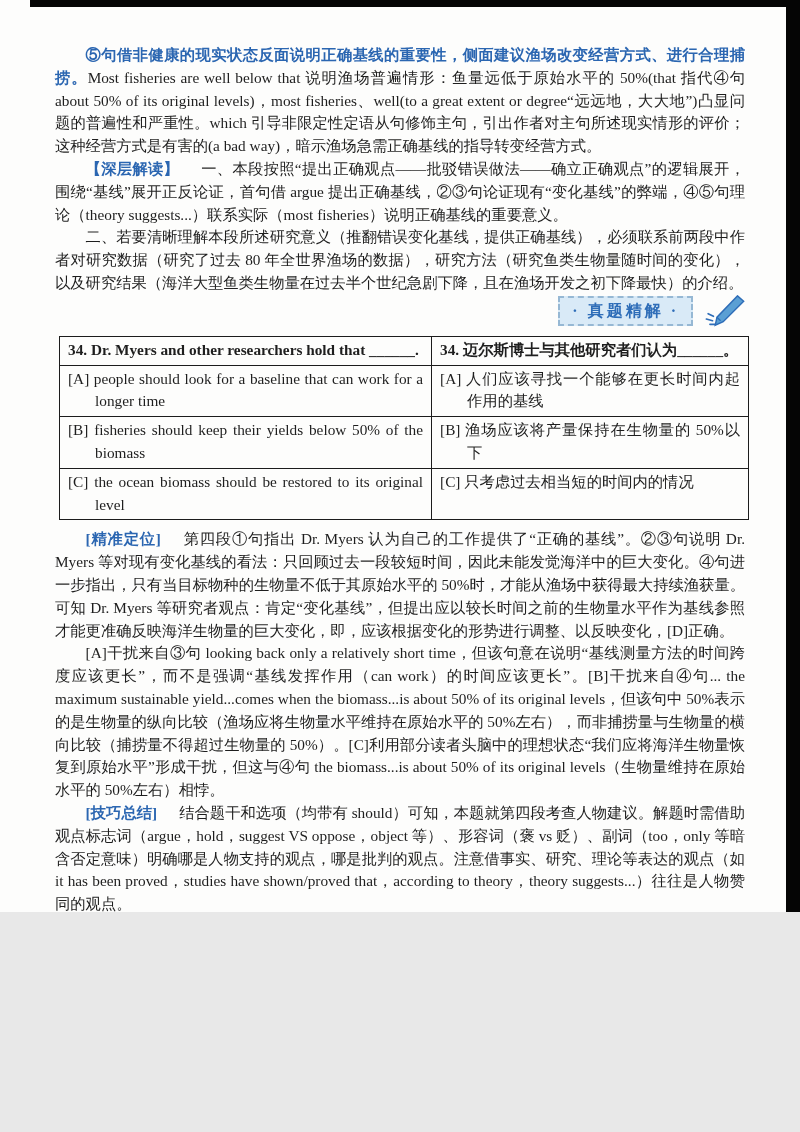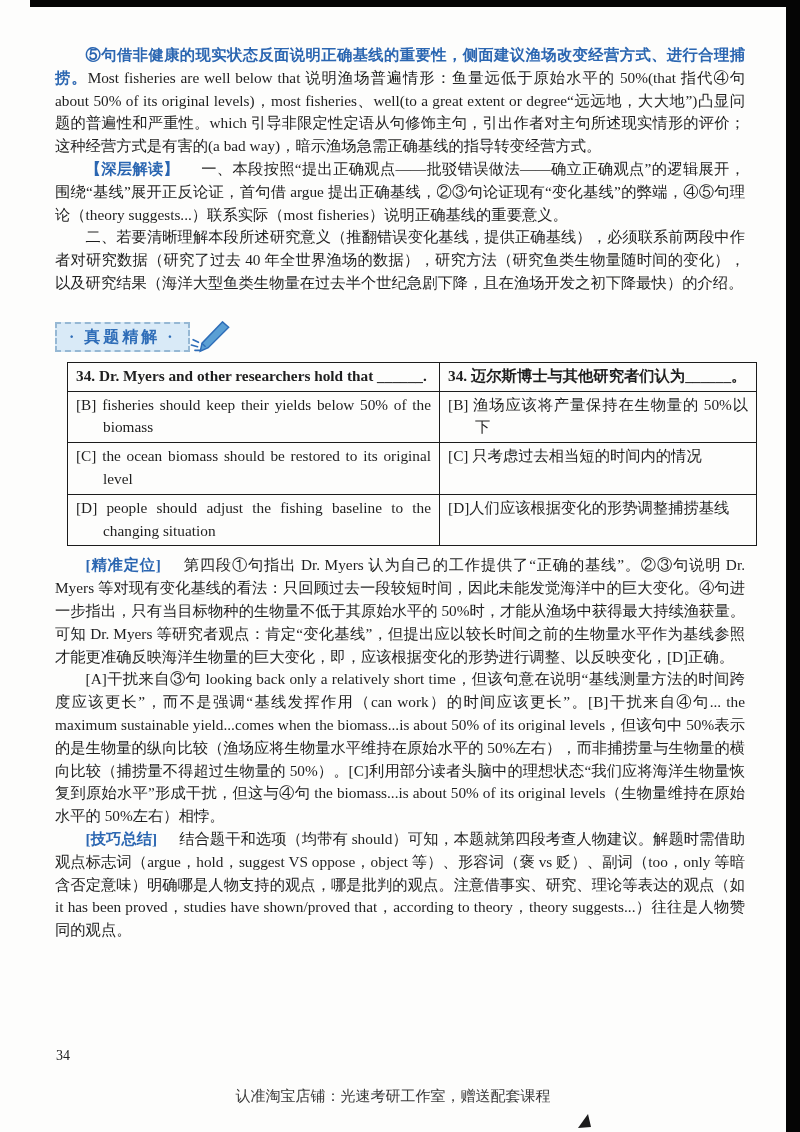--- a/index.html
+++ b/index.html
@@ -1,42 +1,42 @@
 <!DOCTYPE html>
 <html><head>
 <meta charset="utf-8">
 <style>
   * { margin:0; padding:0; box-sizing:border-box; }
   html,body { background:#e8e8e8; }
   .page {
-    position:relative; width:800px; height:1132px; margin:0 auto;
+    position:relative; width:800px; height:912px; margin:0 auto;
     background:#fdfdfc; overflow:hidden;
     font-family:"Liberation Serif","DejaVu Serif",serif;
     color:#1e1e1e;
   }
   .edge-top { position:absolute; left:30px; right:0; top:0; height:7px; background:#050505; }
   .edge-right { position:absolute; right:0; top:0; width:14px; height:1132px; background:#050505; }
 
   .content {
     position:absolute; left:55px; top:44px; width:690px;
     font-size:15.3px; line-height:22.8px; text-align:justify;
   }
   .content p { text-indent:2em; }
   .blue { color:#2b66b1; font-weight:bold; }
   .tag { color:#2b66b1; font-weight:bold; margin-right:22px; }
 
-  .badge-row { display:flex; justify-content:flex-start; align-items:center; gap:0; margin:26px 0 9px; }
+  .badge-row { display:flex; justify-content:flex-end; align-items:center; gap:12px; margin:0 0 9px; }
   .badge {
     display:inline-block; background:#d9eaf7; border:2px dashed #96b8d4;
     color:#2e6db8; font-weight:bold; font-size:16px; letter-spacing:3px;
     padding:2px 12px; line-height:22px;
   }
   .pen { width:40px; height:32px; }
 
-  table.qa { width:100%; border-collapse:collapse; margin:2px 12px 8px; table-layout:fixed; }
+  table.qa { width:100%; border-collapse:collapse; margin:2px 4px 8px; table-layout:fixed; }
   table.qa td { border:1.5px solid #1c1c1c; vertical-align:top; padding:2px 8px 3px; }
   td.en { width:54%; }
   td.cn { width:46%; }
   tr.hdr td { font-weight:bold; white-space:nowrap; overflow:hidden; }
   .hang { padding-left:27px; text-indent:-27px; }
 
   .pagenum { position:absolute; left:56px; top:1048px; font-size:14px; color:#222; }
   .footer { position:absolute; left:0; width:786px; top:1087px; text-align:center; font-size:15px; color:#3a3a3a; font-family:"Liberation Sans","DejaVu Sans",sans-serif; }
   .nib-mark { position:absolute; left:576px; top:1112px; }
 </style>
@@ -46,59 +46,59 @@
 <div class="page">
   <div class="edge-top"></div>
   <div class="edge-right"></div>
 
   <div class="content">
 
     <p><span class="blue">⑤句借非健康的现实状态反面说明正确基线的重要性，侧面建议渔场改变经营方式、进行合理捕捞。</span><span>Most fisheries are well below that 说明渔场普遍情形：鱼量远低于原始水平的 50%(that 指代④句 about 50% of its original levels)，most fisheries、well(to a great extent or degree“远远地，大大地”)凸显问题的普遍性和严重性。which 引导非限定性定语从句修饰主句，引出作者对主句所述现实情形的评价；这种经营方式是有害的(a bad way)，暗示渔场急需正确基线的指导转变经营方式。</span></p>
 
     <p><span class="tag">【深层解读】</span><span>一、本段按照“提出正确观点——批驳错误做法——确立正确观点”的逻辑展开，围绕“基线”展开正反论证，首句借 argue 提出正确基线，②③句论证现有“变化基线”的弊端，④⑤句理论（theory suggests...）联系实际（most fisheries）说明正确基线的重要意义。</span></p>
 
-    <p>二、若要清晰理解本段所述研究意义（推翻错误变化基线，提供正确基线），必须联系前两段中作者对研究数据（研究了过去 40 年全世界渔场的数据），研究方法（研究鱼类生物量随时间的变化），以及研究结果（海洋大型鱼类生物量在过去半个世纪急剧下降，且在渔场开发之初下降最快）的介绍。</p>
+    <p>二、若要清晰理解本段所述研究意义（推翻错误变化基线，提供正确基线），必须联系前两段中作者对研究数据（研究了过去 80 年全世界渔场的数据），研究方法（研究鱼类生物量随时间的变化），以及研究结果（海洋大型鱼类生物量在过去半个世纪急剧下降，且在渔场开发之初下降最快）的介绍。</p>
 
     <div class="badge-row">
       <span class="badge">· 真题精解 ·</span>
       <svg class="pen" viewBox="0 0 44 36" aria-hidden="true">
         <path d="M36 1 L43 7 L20 30 L11 34 L13 25 Z" fill="#5a9fd4" stroke="#2e6db8" stroke-width="1.6"></path>
         <path d="M13 25 L17 29" stroke="#2e6db8" stroke-width="1.4"></path>
         <path d="M3 21 l6 3 M1 27 l7 2 M5 33 l6 0" stroke="#2e6db8" stroke-width="1.8" stroke-linecap="round"></path>
       </svg>
     </div>
 
     <table class="qa">
       <tbody>
           <tr class="hdr">
         <td class="en">34. Dr. Myers and other researchers hold that ______.</td>
         <td class="cn">34. 迈尔斯博士与其他研究者们认为______。</td>
       </tr>
       <tr>
         <td class="en">
+              <div class="hang">[A] people should look for a baseline that can work for a longer time</div>
+            </td>
+        <td class="cn">
+              <div class="hang">[A] 人们应该寻找一个能够在更长时间内起作用的基线</div>
+            </td>
+      </tr>
+      <tr>
+        <td class="en">
               <div class="hang">[B] fisheries should keep their yields below 50% of the biomass</div>
             </td>
         <td class="cn">
               <div class="hang">[B] 渔场应该将产量保持在生物量的 50%以下</div>
             </td>
       </tr>
       <tr>
         <td class="en">
               <div class="hang">[C] the ocean biomass should be restored to its original level</div>
             </td>
         <td class="cn">
               <div class="hang">[C] 只考虑过去相当短的时间内的情况</div>
-            </td>
-      </tr>
-      <tr>
-        <td class="en">
-              <div class="hang">[D] people should adjust the fishing baseline to the changing situation</div>
-            </td>
-        <td class="cn">
-              <div class="hang">[D]人们应该根据变化的形势调整捕捞基线</div>
             </td>
       </tr>
     </tbody>
       </table>
 
     <p><span class="tag">[精准定位]</span><span>第四段①句指出 Dr. Myers 认为自己的工作提供了“正确的基线”。②③句说明 Dr. Myers 等对现有变化基线的看法：只回顾过去一段较短时间，因此未能发觉海洋中的巨大变化。④句进一步指出，只有当目标物种的生物量不低于其原始水平的 50%时，才能从渔场中获得最大持续渔获量。可知 Dr. Myers 等研究者观点：肯定“变化基线”，但提出应以较长时间之前的生物量水平作为基线参照才能更准确反映海洋生物量的巨大变化，即，应该根据变化的形势进行调整、以反映变化，[D]正确。</span></p>
 
 
     <p>[A]干扰来自③句 looking back only a relatively short time，但该句意在说明“基线测量方法的时间跨度应该更长”，而不是强调“基线发挥作用（can work）的时间应该更长”。[B]干扰来自④句... the maximum sustainable yield...comes when the biomass...is about 50% of its original levels，但该句中 50%表示的是生物量的纵向比较（渔场应将生物量水平维持在原始水平的 50%左右），而非捕捞量与生物量的横向比较（捕捞量不得超过生物量的 50%）。[C]利用部分读者头脑中的理想状态“我们应将海洋生物量恢复到原始水平”形成干扰，但这与④句 the biomass...is about 50% of its original levels（生物量维持在原始水平的 50%左右）相悖。</p>
 

